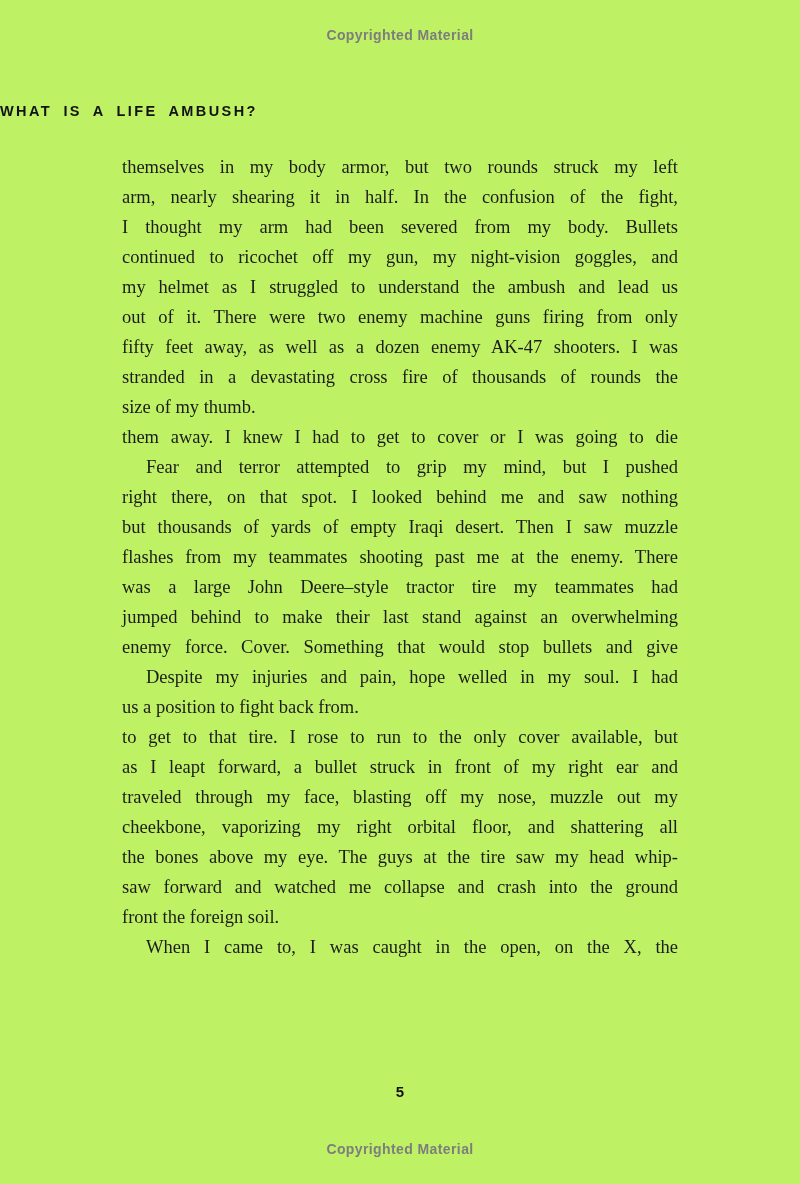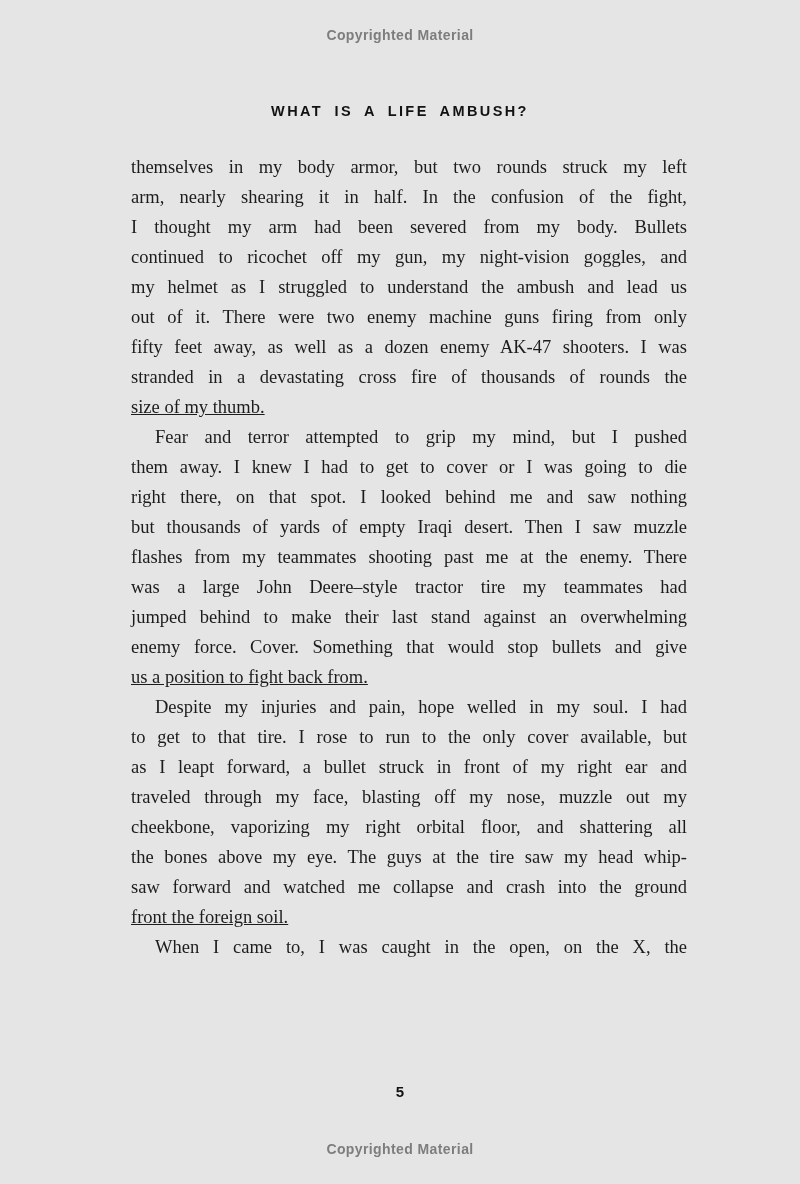--- a/index.html
+++ b/index.html
@@ -4,21 +4,21 @@
 <style>
   html, body {
     margin: 0;
     padding: 0;
     background: #ffffff;
   }
   .page {
     position: relative;
     width: 800px;
     height: 1184px;
-    background: #e5e5e5;
+    background: #bef264;
     overflow: hidden;
     font-family: "Liberation Serif", serif;
   }
   .notice {
     position: absolute;
     left: 0;
     width: 100%;
     text-align: center;
     font-family: "Liberation Sans", sans-serif;
     font-weight: 700;
@@ -26,47 +26,44 @@
     letter-spacing: 0.4px;
     color: #7d7d7d;
   }
   .notice-top { top: 27px; }
   .notice-bottom { top: 1141px; }
   .chapter-header {
     position: absolute;
     top: 103px;
     left: 0;
     width: 100%;
-    text-align: center;
     font-family: "Liberation Sans", sans-serif;
     font-weight: 700;
     font-size: 14.5px;
     letter-spacing: 2.4px;
     word-spacing: 5px;
     color: #121212;
   }
   .body-text {
     position: absolute;
     top: 152px;
     left: 122px;
     width: 556px;
     font-family: "Liberation Serif", serif;
     font-size: 18.5px;
     line-height: 30px;
     color: #1c1c1c;
-    margin-left: 9px;
   }
   .body-text .line {
     text-align: justify;
     text-align-last: justify;
     white-space: nowrap;
   }
   .body-text .line.last {
     text-align-last: left;
-    text-decoration: underline;
   }
   .body-text .line.indent {
     text-indent: 24px;
   }
   .page-number {
     position: absolute;
     top: 1083px;
     left: 0;
     width: 100%;
     text-align: center;
@@ -88,30 +85,30 @@
   <div class="body-text">
       <div class="line">themselves in my body armor, but two rounds struck my left</div>
       <div class="line">arm, nearly shearing it in half. In the confusion of the fight,</div>
       <div class="line">I thought my arm had been severed from my body. Bullets</div>
       <div class="line">continued to ricochet off my gun, my night-vision goggles, and</div>
       <div class="line">my helmet as I struggled to understand the ambush and lead us</div>
       <div class="line">out of it. There were two enemy machine guns firing from only</div>
       <div class="line">fifty feet away, as well as a dozen enemy AK-47 shooters. I was</div>
       <div class="line">stranded in a devastating cross fire of thousands of rounds the</div>
       <div class="line last">size of my thumb.</div>
+      <div class="line">them away. I knew I had to get to cover or I was going to die</div>
       <div class="line indent">Fear and terror attempted to grip my mind, but I pushed</div>
-      <div class="line">them away. I knew I had to get to cover or I was going to die</div>
       <div class="line">right there, on that spot. I looked behind me and saw nothing</div>
       <div class="line">but thousands of yards of empty Iraqi desert. Then I saw muzzle</div>
       <div class="line">flashes from my teammates shooting past me at the enemy. There</div>
       <div class="line">was a large John Deere–style tractor tire my teammates had</div>
       <div class="line">jumped behind to make their last stand against an overwhelming</div>
       <div class="line">enemy force. Cover. Something that would stop bullets and give</div>
+      <div class="line indent">Despite my injuries and pain, hope welled in my soul. I had</div>
       <div class="line last">us a position to fight back from.</div>
-      <div class="line indent">Despite my injuries and pain, hope welled in my soul. I had</div>
       <div class="line">to get to that tire. I rose to run to the only cover available, but</div>
       <div class="line">as I leapt forward, a bullet struck in front of my right ear and</div>
       <div class="line">traveled through my face, blasting off my nose, muzzle out my</div>
       <div class="line">cheekbone, vaporizing my right orbital floor, and shattering all</div>
       <div class="line">the bones above my eye. The guys at the tire saw my head whip-</div>
       <div class="line">saw forward and watched me collapse and crash into the ground</div>
       <div class="line last">front the foreign soil.</div>
       <div class="line indent">When I came to, I was caught in the open, on the X, the</div>
     </div>
 

